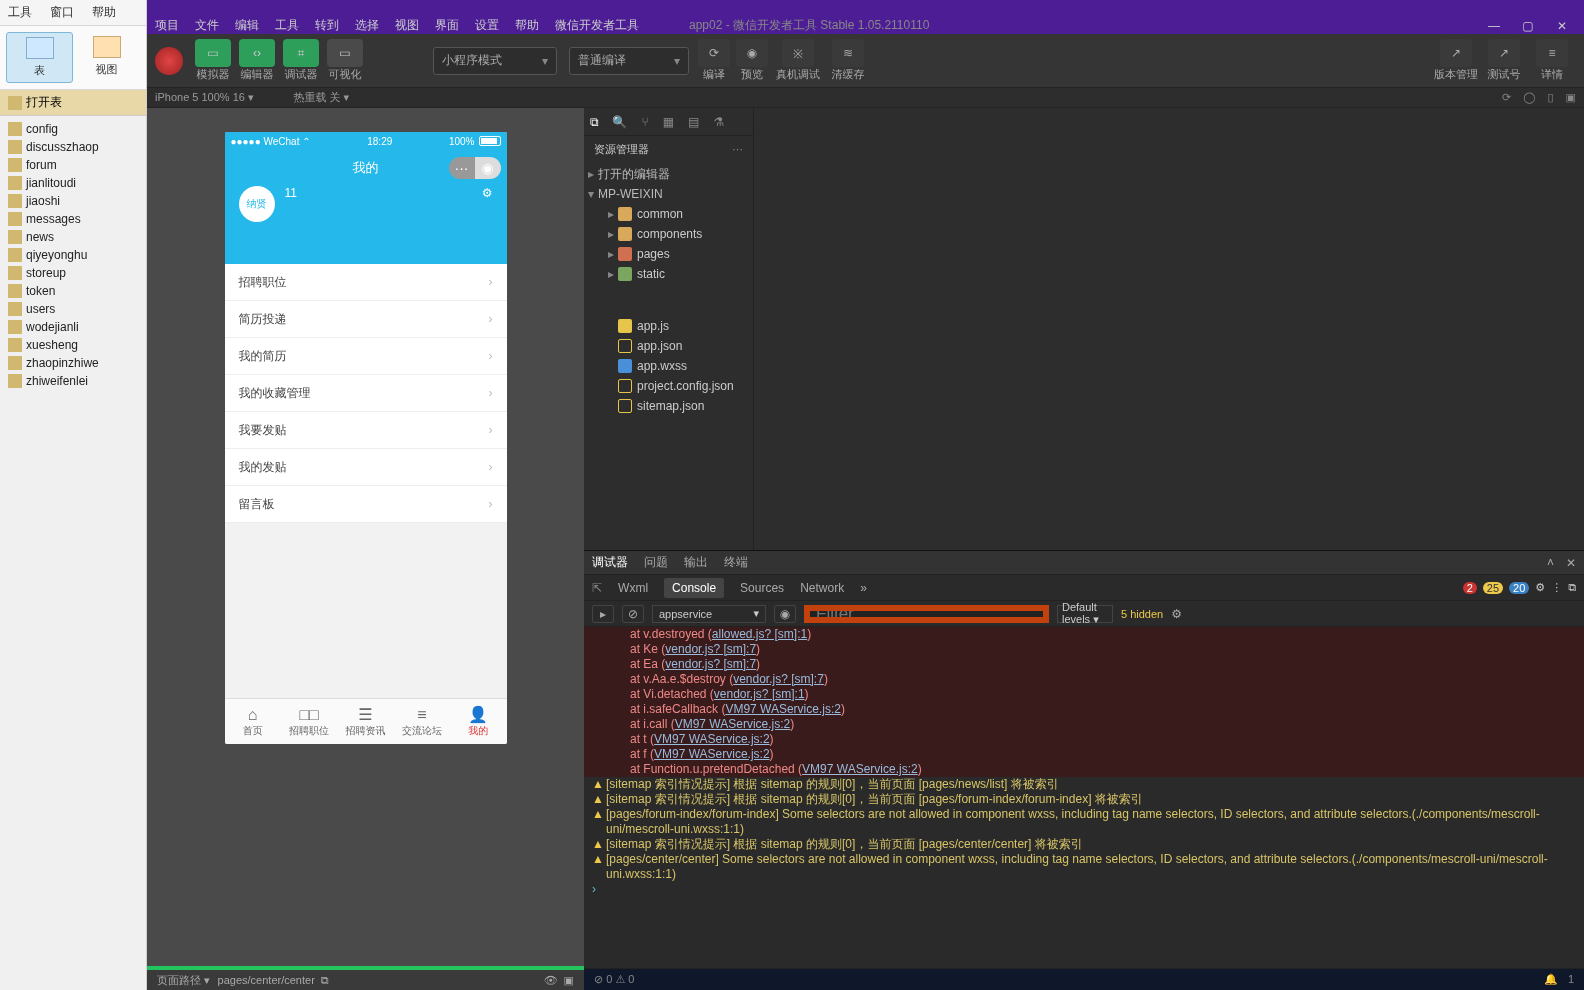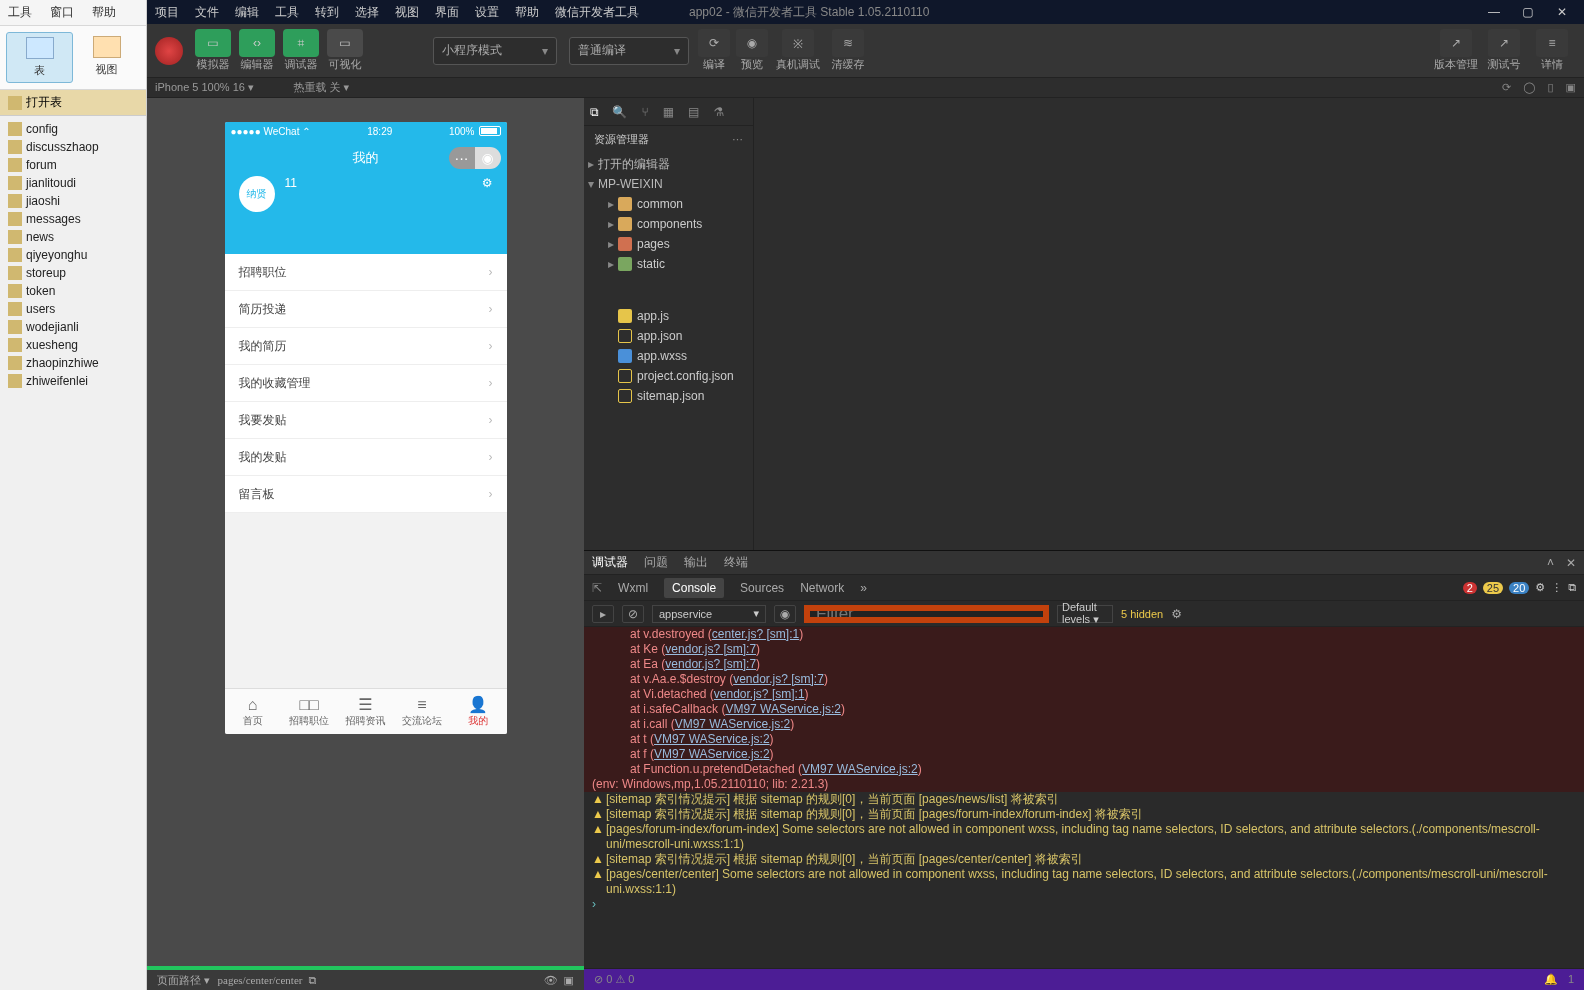--- a/index.html
+++ b/index.html
@@ -18,21 +18,21 @@
 .host-rb-icon.view { background: #ffe0b0; border-color: #ccaa77; }
 .host-rb-label { font-size: 11px; color: #333; }
 .host-tab { display: flex; align-items: center; padding: 4px 8px; background: #e8d8a8; border-bottom: 1px solid #ccc; font-size: 12px; }
 .host-tab-icon { width: 14px; height: 14px; background: #d0b870; margin-right: 4px; }
 .host-tree { padding: 4px; }
 .host-tree-item { display: flex; align-items: center; padding: 2px 4px; font-size: 12px; color: #222; }
 .host-tree-icon { width: 14px; height: 14px; background: #d0b870; margin-right: 4px; }
 
 
 .devtools { flex: 1; background: #2d2d2d; color: #ccc; display: flex; flex-direction: column; }
-.dt-titlebar { height: 24px; background: #0f172a; display: flex; align-items: center; padding: 4px 8px; }
+.dt-titlebar { height: 24px; background: #4c1d95; display: flex; padding: 17px 8px; }
 .dt-menu { display: flex; gap: 16px; color: #ccc; font-size: 12px; }
 .dt-title { margin-left: 50px; color: #888; font-size: 12px; }
 .dt-ctrl { margin-left: auto; display: flex; gap: 6px; }
 .dt-ctrl-btn { width: 28px; height: 18px; display: flex; align-items: center; justify-content: center; color: #ccc; }
 
 .dt-toolbar { height: 54px; background: #353535; display: flex; align-items: center; padding: 0 8px; border-bottom: 1px solid #222; }
 .dt-logo { width: 28px; height: 28px; border-radius: 50%; background: radial-gradient(#e04444,#a02222); margin-right: 8px; }
 .dt-mode-btn { width: 36px; height: 28px; border-radius: 4px; margin: 0 2px; display: flex; flex-direction: column; align-items: center; justify-content: center; }
 .dt-mode-btn.green { background: #2e9e5b; }
 .dt-mode-btn.grey { background: #4a4a4a; }
@@ -72,21 +72,21 @@
 .phone-list { background: #fff; }
 .phone-row { height: 37px; border-bottom: 1px solid #eee; display: flex; align-items: center; padding: 0 14px; font-size: 12px; color: #444; }
 .phone-row .chev { margin-left: auto; color: #bbb; }
 .phone-spacer { flex: 1; background: #f2f2f2; }
 .phone-tabbar { height: 46px; background: #fafafa; border-top: 1px solid #ddd; display: flex; }
 .phone-tab { flex: 1; display: flex; flex-direction: column; align-items: center; justify-content: center; font-size: 10px; color: #666; position:relative; }
 .phone-tab.active { color: #d33; }
 .phone-tab-icon { font-size: 16px; line-height: 18px; }
 
 .sim-bottom { height: 24px; background: #3a3a3a; display: flex; align-items: center; padding: 0 10px; color: #aaa; font-size: 11px; border-top:4px solid #22c55e;}
-.sim-bottom .path { margin-left: 8px; font-family: Liberation Serif, serif; }
+.sim-bottom .path { margin-left: 8px; }
 .sim-bottom .eye { margin-left:auto; margin-right:6px;}
 
 
 .right-col { flex: 1; display: flex; flex-direction: column; min-width: 0; }
 .right-top { flex: 1; display: flex; min-height: 0; }
 .explorer { width: 170px; background: #2d2d2d; border-right: 1px solid #222; display: flex; flex-direction: column; }
 .explorer-tabs { height: 28px; display: flex; align-items: center; padding: 0 6px; gap: 14px; color: #888; border-bottom: 1px solid #222; }
 .explorer-tabs .active { color: #fff; }
 .explorer-title { height: 26px; display: flex; align-items: center; padding: 0 10px; font-size: 11px; color: #ccc; }
 .explorer-title .dots { margin-left:auto; color:#888; }
@@ -129,21 +129,21 @@
 .cline.err { background:#3a1b1b; color:#e88; }
 .cline.err .indent { width: 38px; }
 .cline.err .at { color:#e88; }
 .cline.err .link, .cline.warn .link { color:#9bd; text-decoration: underline; }
 .cline.env { background:#3a1b1b; color:#e88; }
 .cline.warn { background:#2a2a2a; color:#d8c468; align-items:flex-start;}
 .cline.warn .wicon { width: 14px; color:#ecc94b; }
 .cline.warn .msg { flex:1; white-space: pre-wrap; }
 .cline.prompt { color:#6bb; }
 .outline-bar { height:22px; background:#333; border-top:1px solid #222; display:flex; align-items:center; padding:0 8px; color:#bbb; font-size:11px;}
-.bottom-status { height:22px; background:#4c1d95; border-top:1px solid #222; display:flex; align-items:center; padding:0 10px; color:#888; font-size:11px;}
+.bottom-status { height:22px; background:#0f172a; border-top:1px solid #222; display:flex; align-items:center; padding:0 10px; color:#888; font-size:11px;}
 .bottom-status .right { margin-left:auto; display:flex; gap:10px;}
 </style>
 </head>
 <body>
 
 <div class="outer">
 
   <div class="host-panel">
     <div class="host-menu">
       <span>工具</span>
@@ -524,21 +524,21 @@
             <div class="cf-btn">◉</div>
             <input class="cf-input" placeholder="Filter" style="">
             <div class="cf-levels">Default levels ▾</div>
             <span class="cf-hidden">5 hidden</span>
             <span style="color:#aaa;">⚙</span>
           </div>
           <div class="console-body" id="console-body">
               <div class="cline err">
                 <span class="indent"></span>
                 <span class="at">at v.destroyed (</span>
-                <span class="link">center.js? [sm]:1</span>
+                <span class="link">allowed.js? [sm]:1</span>
                 <span>)</span>
               </div>
               <div class="cline err">
                 <span class="indent"></span>
                 <span class="at">at Ke (</span>
                 <span class="link">vendor.js? [sm]:7</span>
                 <span>)</span>
               </div>
               <div class="cline err">
                 <span class="indent"></span>
@@ -581,21 +581,20 @@
                 <span class="at">at f (</span>
                 <span class="link">VM97 WAService.js:2</span>
                 <span>)</span>
               </div>
               <div class="cline err">
                 <span class="indent"></span>
                 <span class="at">at Function.u.pretendDetached (</span>
                 <span class="link">VM97 WAService.js:2</span>
                 <span>)</span>
               </div>
-              <div class="cline env">(env: Windows,mp,1.05.2110110; lib: 2.21.3)</div>
               <div class="cline warn">
                 <span class="wicon">▲</span>
                 <span class="msg">[sitemap 索引情况提示] 根据 sitemap 的规则[0]，当前页面 [pages/news/list] 将被索引</span>
               </div>
               <div class="cline warn">
                 <span class="wicon">▲</span>
                 <span class="msg">[sitemap 索引情况提示] 根据 sitemap 的规则[0]，当前页面 [pages/forum-index/forum-index] 将被索引</span>
               </div>
               <div class="cline warn">
                 <span class="wicon">▲</span>

